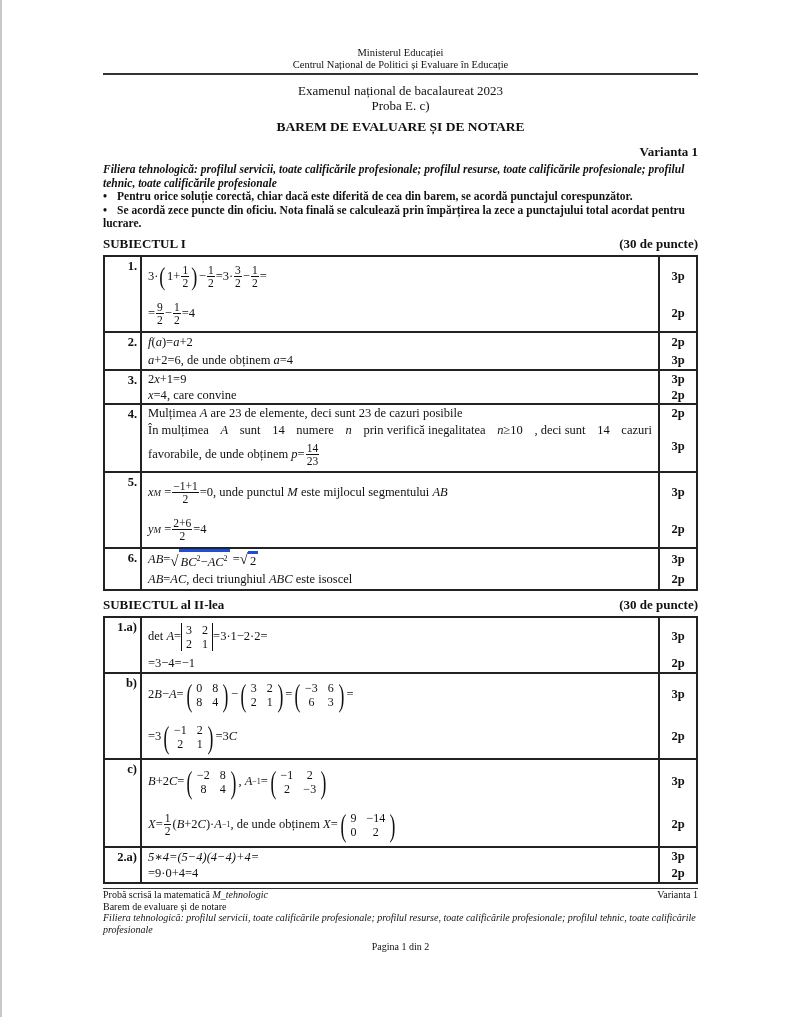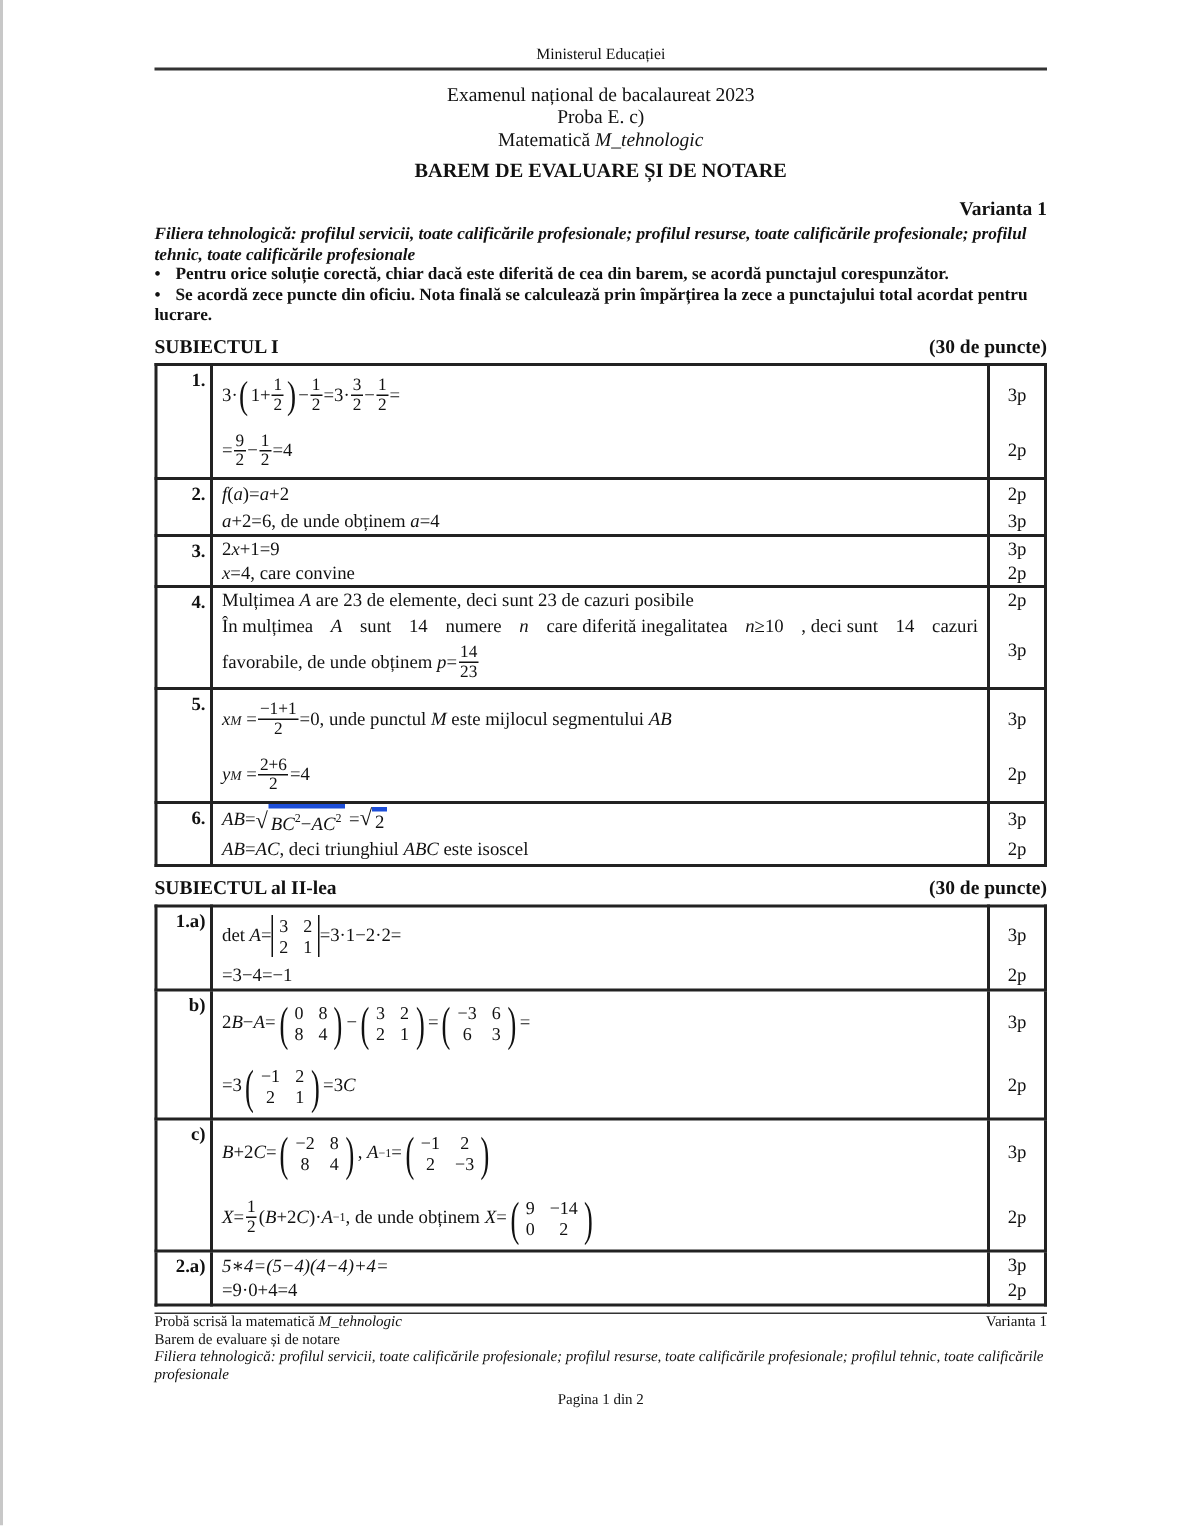--- a/index.html
+++ b/index.html
@@ -1,37 +1,37 @@
 <!DOCTYPE html>
 <html><head>
 <meta charset="utf-8">
 <style>
   html, body { margin: 0; padding: 0; }
   body {
     width: 800px; height: 1017px; background: #ffffff; position: relative; overflow: hidden;
     font-family: "Liberation Serif", "DejaVu Serif", serif; color: #111;
   }
   .leftbar { position: absolute; left: 0; top: 0; width: 2px; height: 1017px; background: #c8c8c8; }
-  .page { position: absolute; left: 103px; top: 0; width: 595px; }
+  .page { position: absolute; left: 103px; top: 16px; width: 595px; }
   .hdr-small { text-align: center; font-size: 10.5px; line-height: 12px; }
   .hdr-small.first { margin-top: 31px; }
   .rule { height: 2px; background: #333; margin-top: 2px; }
   .title { text-align: center; font-weight: normal; font-size: 13px; line-height: 15px; }
   .title.first { margin-top: 8px; }
   .title i { font-style: italic; }
   .barem { text-align: center; font-weight: bold; font-size: 13.5px; margin-top: 6px; line-height: 16px; }
   .varianta { text-align: right; font-weight: bold; font-size: 13px; margin-top: 9px; line-height: 16px; }
   .filiera { font-style: italic; font-weight: bold; font-size: 11.5px; line-height: 13.5px; margin-top: 3px; }
   .bullet { font-weight: bold; font-size: 11.5px; line-height: 13.5px; }
   .bullet .dot { display: inline-block; width: 14px; }
   .section { display: flex; justify-content: space-between; font-weight: bold; font-size: 13px; margin-top: 5px; line-height: 16px; }
   table.barem-table { border-collapse: collapse; width: 595px; margin-top: 3px; font-size: 12.5px; }
   table.barem-table td { border: 2px solid #222; vertical-align: top; padding: 0; }
   td.lbl { width: 32px; font-weight: bold; text-align: right; padding-right: 3px !important; padding-top: 2px !important; font-size: 12.5px; }
-  td.pts { width: 36px; font-weight: normal; text-align: right; }
+  td.pts { width: 36px; font-weight: bold; text-align: right; }
   td.body { padding-left: 6px !important; }
   .line { display: flex; align-items: center; }
   .pline { display: flex; align-items: center; justify-content: center; }
   .math i { font-style: italic; }
   .frac { display: inline-flex; flex-direction: column; align-items: center; vertical-align: middle; margin: 0 1px; font-size: 11.5px; line-height: 12px; }
   .frac .num { border-bottom: 1px solid #111; padding: 0 1px; }
   .paren { font-size: 26px; line-height: 26px; font-weight: 300; transform: scaleX(0.7); display: inline-block; }
   .mat { display: inline-flex; align-items: center; vertical-align: middle; }
   .mat .grid { display: grid; grid-template-columns: auto auto; column-gap: 10px; font-size: 12px; line-height: 14px; text-align: center; padding: 0 2px; }
   .mat .lp, .mat .rp { font-size: 32px; line-height: 30px; transform: scaleX(0.55); display: inline-block; font-weight: 300; }
@@ -47,25 +47,25 @@
   .footer .it { font-style: italic; }
   .footer .center { text-align: center; margin-top: 6px; }
 </style>
 </head>
 <body>
 
 <div class="leftbar"></div>
 
 <div class="page">
   <div class="hdr-small first">Ministerul Educației</div>
+  <div class="hdr-small">Centrul Național de Politici și Evaluare în Educație</div>
   <div class="rule"></div>
 
   <div class="title first">Examenul național de bacalaureat 2023</div>
   <div class="title">Proba E. c)</div>
-  <div class="title"><span>Matematică </span><i>M_tehnologic</i></div>
   <div class="barem">BAREM DE EVALUARE ȘI DE NOTARE</div>
   <div class="varianta">Varianta 1</div>
 
   <div class="filiera">Filiera tehnologică: profilul servicii, toate calificările profesionale; profilul resurse, toate calificările profesionale; profilul tehnic, toate calificările profesionale</div>
   <div class="bullet"><span class="dot">•</span><span>Pentru orice soluție corectă, chiar dacă este diferită de cea din barem, se acordă punctajul corespunzător.</span></div>
   <div class="bullet"><span class="dot">•</span><span>Se acordă zece puncte din oficiu. Nota finală se calculează prin împărțirea la zece a punctajului total acordat pentru lucrare.</span></div>
 
   <div class="section">
     <span>SUBIECTUL I</span>
     <span>(30 de puncte)</span>
@@ -132,21 +132,21 @@
       <td class="lbl">4.</td>
       <td class="body math">
         <div class="line" style="height:17px;align-items:center;"><span>Mulțimea </span>&nbsp;<i>A</i>&nbsp;<span> are </span>&nbsp;<span>23</span>&nbsp;<span> de elemente, deci sunt </span>&nbsp;<span>23</span>&nbsp;<span> de cazuri posibile</span></div>
         <div class="line" style="height:17px; justify-content:space-between; padding-right:6px;">
               <span>În mulțimea </span>
               <i>A</i>
               <span> sunt </span>
               <span>14</span>
               <span> numere </span>
               <i>n</i>
-              <span> care diferită inegalitatea </span>
+              <span> prin verifică inegalitatea </span>
               <span><i>n</i>≥10</span>
               <span>, deci sunt </span>
               <span>14</span>
               <span> cazuri</span>
             </div>
         <div class="line" style="height:32px;"><span>favorabile, de unde obținem </span>&nbsp;<i>p</i>=<span class="frac">
                 <span class="num">14</span>
                 <span>23</span>
               </span></div>
       </td>

